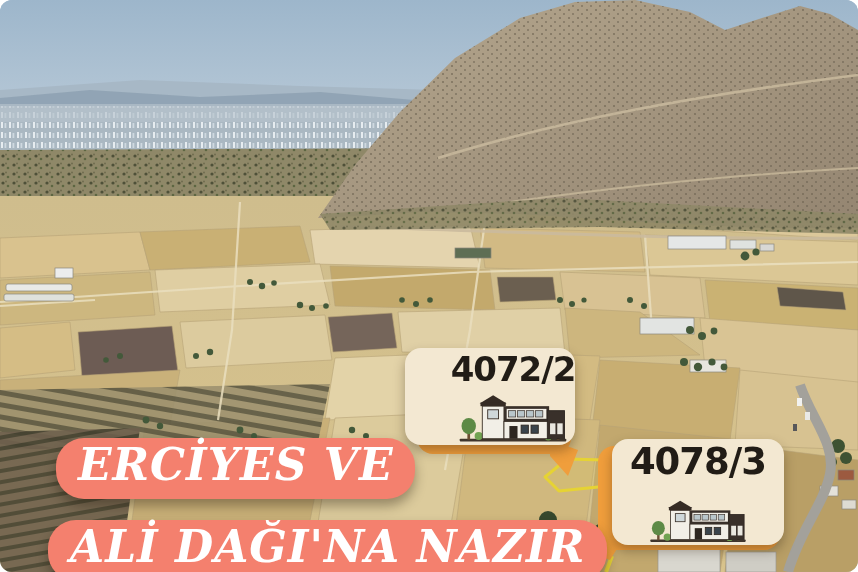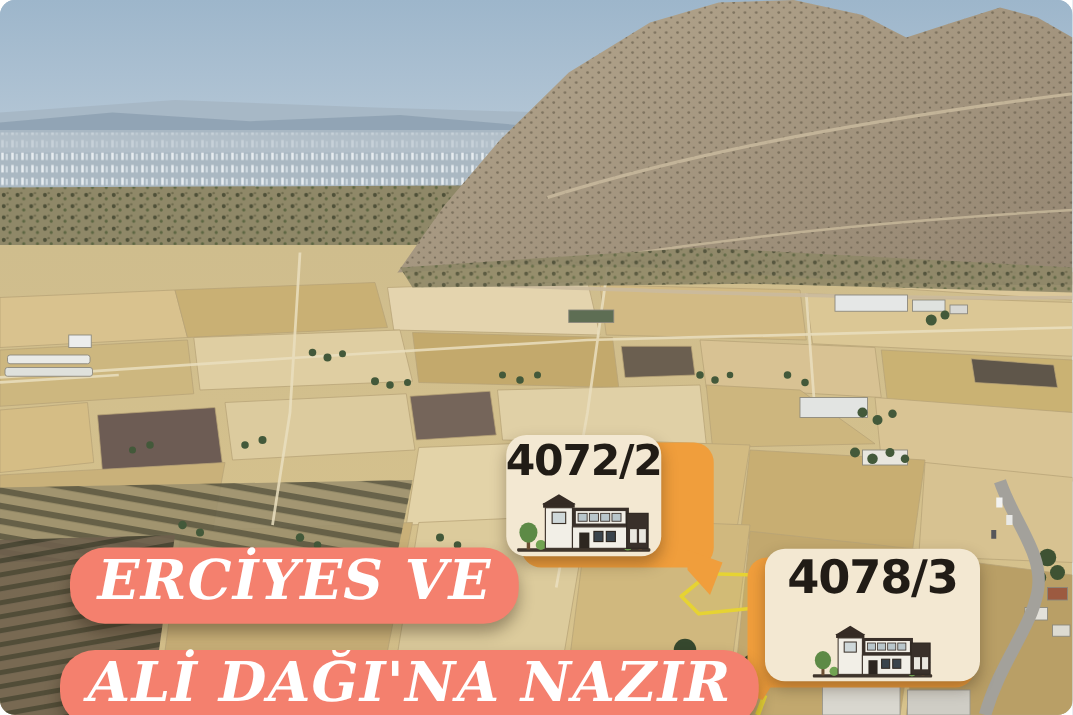--- a/index.html
+++ b/index.html
@@ -17,21 +17,21 @@
   .card{
     position:absolute;background:#f3e8d2;border-radius:16px;
     box-shadow:0 6px 12px rgba(45,32,18,.35);
     display:flex;flex-direction:column;align-items:center;justify-content:flex-start;
   }
   .card-number{
     font-weight:800;color:#211c16;letter-spacing:-1px;
     font-family:"DejaVu Sans",sans-serif;line-height:1.05;margin-top:4px;
   }
   .card1-wrap{left:400px;top:344px;width:210px;height:150px;}
-  .card1-wrap .card{left:5px;top:4px;width:124px;height:97px;}
+  .card1-wrap .card{left:5px;top:4px;width:124px;height:97px;padding-left:46px;}
   .card1-wrap .card-number{font-size:34px;}
   .card2-wrap{left:596px;top:430px;width:220px;height:150px;}
   .card2-wrap .card{left:16px;top:9px;width:172px;height:106px;gap:12px;}
   .card2-wrap .card-number{font-size:37px;}
   .house{display:block;margin-top:1px;}
 
   
   .caption-line{
     position:absolute;z-index:4;
     font-family:"DejaVu Serif",serif;font-style:italic;font-weight:bold;

